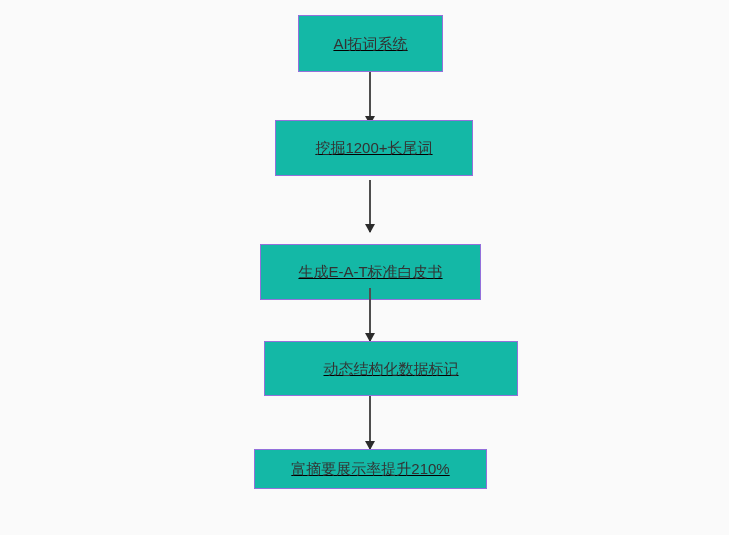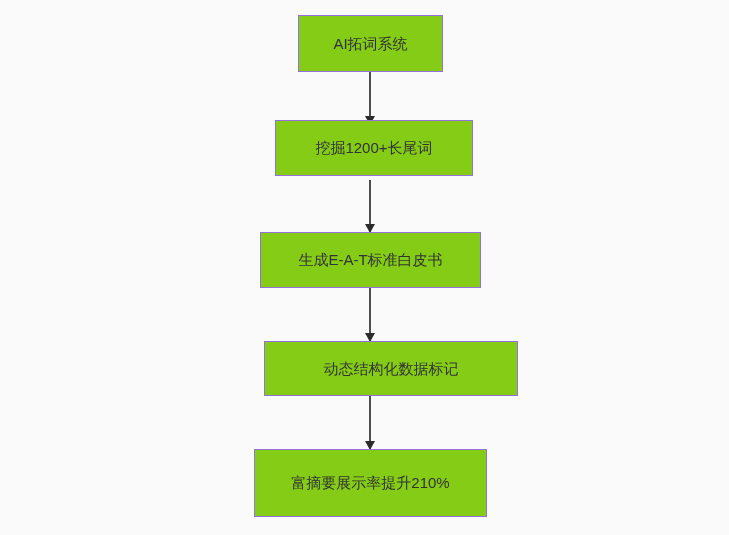--- a/index.html
+++ b/index.html
@@ -14,26 +14,27 @@
     overflow: hidden;
   }
   .canvas {
     position: relative;
     width: 729px;
     height: 535px;
   }
   .node {
     position: absolute;
     box-sizing: border-box;
-    background: #84cc16;
+    background: #14b8a6;
     border: 1px solid #9370db;
     display: flex;
     align-items: center;
     justify-content: center;
     text-align: center;
+    text-decoration: underline;
   }
   .node-label {
     color: #333333;
     font-size: 15px;
     line-height: 1.2;
     white-space: nowrap;
   }
   .edge {
     position: absolute;
     width: 2px;
@@ -48,23 +49,23 @@
     width: 0;
     height: 0;
     border-left: 5px solid transparent;
     border-right: 5px solid transparent;
     border-top: 9px solid #2b2b2b;
   }
 
   
   #node-0 { left: 298px; top: 15px;  width: 145px; height: 57px; }
   #node-1 { left: 275px; top: 120px; width: 198px; height: 56px; }
-  #node-2 { left: 260px; top: 232px; width: 221px; height: 56px; }
+  #node-2 { left: 260px; top: 244px; width: 221px; height: 56px; }
   #node-3 { left: 264px; top: 341px; width: 254px; height: 55px; }
-  #node-4 { left: 254px; top: 449px; width: 233px; height: 68px; }
+  #node-4 { left: 254px; top: 449px; width: 233px; height: 40px; }
 
   
   #edge-0 { left: 369px; top: 72px;  height: 52px; }
   #edge-1 { left: 369px; top: 180px; height: 52px; }
   #edge-2 { left: 369px; top: 288px; height: 53px; }
   #edge-3 { left: 369px; top: 396px; height: 53px; }
 </style>
 </head>
 <body>
 

